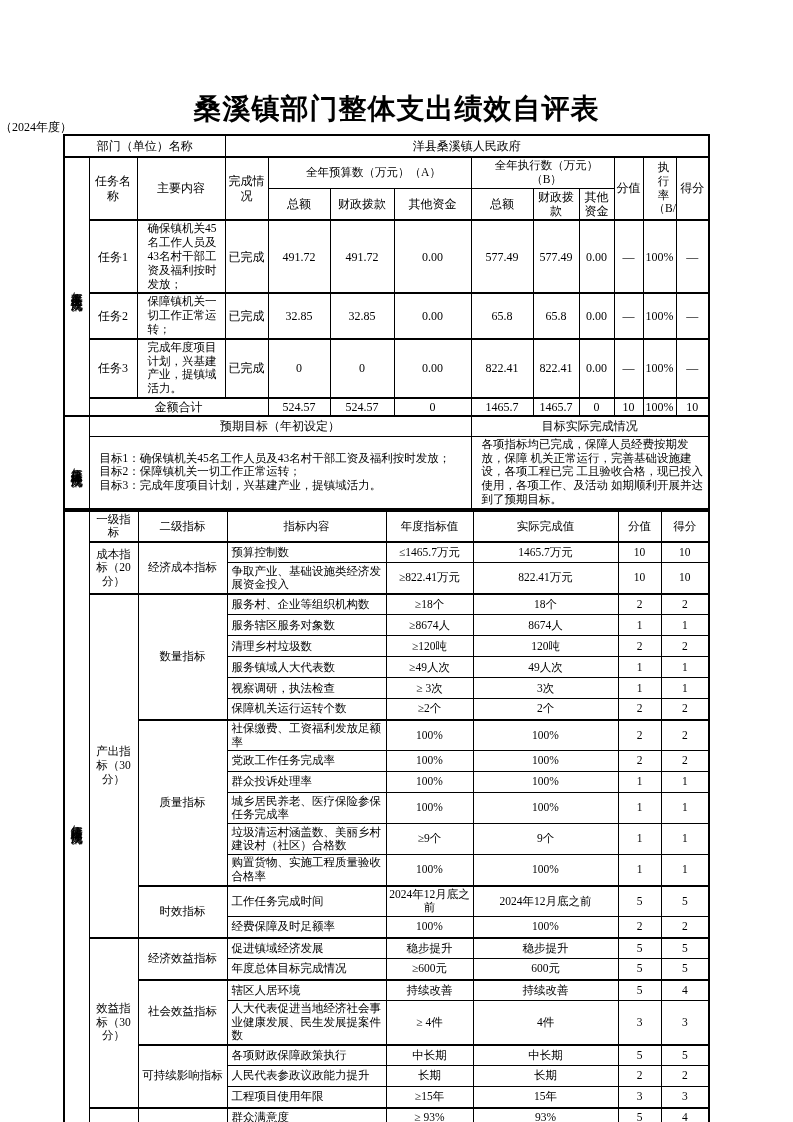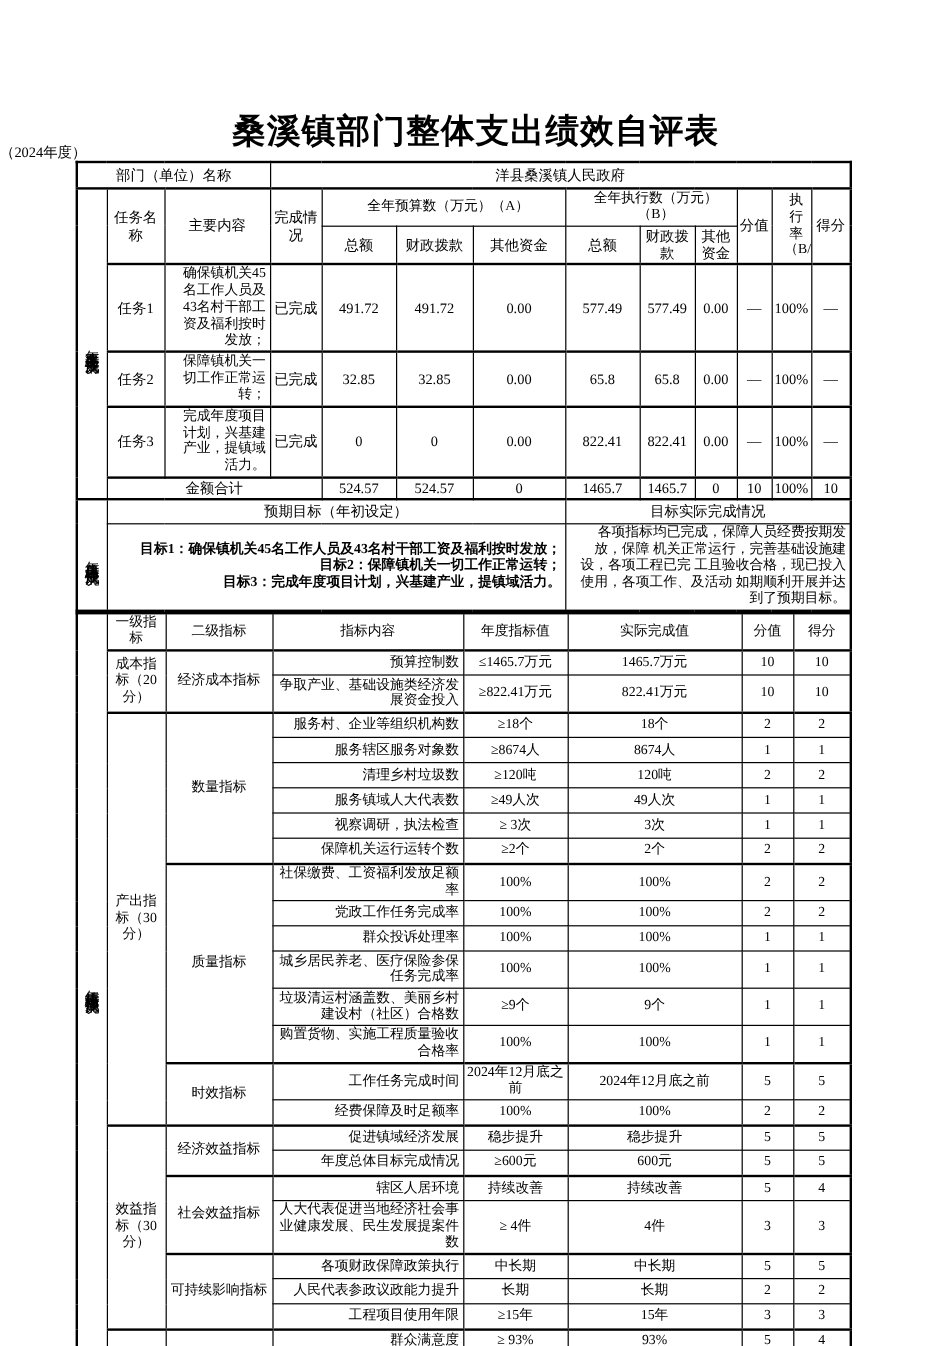--- a/index.html
+++ b/index.html
@@ -8,24 +8,24 @@
   .title{position:absolute;top:90px;left:0;width:100%;text-align:center;
          font-family:"Liberation Sans","DejaVu Sans",sans-serif;
          font-weight:bold;font-size:28px;letter-spacing:1px;}
   .subtitle{position:absolute;top:119px;left:0;width:100%;text-align:left;font-size:12px;}
   .tblwrap{position:absolute;top:134px;left:63px;width:645px;}
   table{border-collapse:collapse;width:645px;table-layout:fixed;}
   td{border:1px solid #000;text-align:center;vertical-align:middle;
      padding:1px 2px;font-size:12px;line-height:1.2;overflow:hidden;}
   table.outer{border:2px solid #000;}
   .t2 td{font-size:11.5px;line-height:1.18;}
-  .left{text-align:right;padding-left:4px;padding-right:3px;}
+  .left{text-align:left;padding-left:4px;padding-right:3px;}
   .vlabel div{writing-mode:vertical-rl;text-orientation:upright;margin:0 auto;
               font-size:12px;line-height:1;letter-spacing:1px;}
-  .pre{white-space:pre-line;font-weight:bold;}
+  .pre{white-space:pre-line;}
   .bt2{border-top-width:2px !important;}
   .hsmall{font-size:11.5px;padding-left:10px;}
   .grp{font-size:12px;}
 </style>
 </head>
 <body>
 
 <div class="page">
   <div class="title">桑溪镇部门整体支出绩效自评表</div>
   <div class="subtitle">（2024年度）</div>

